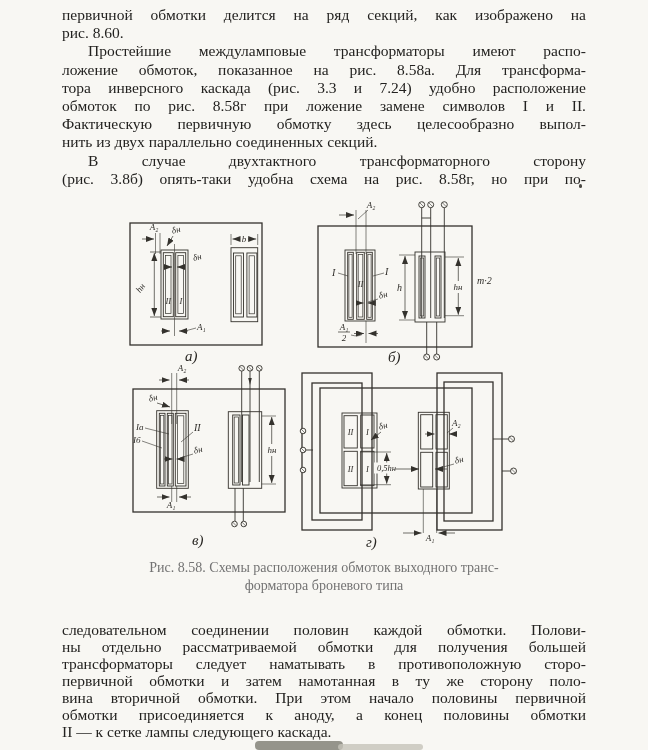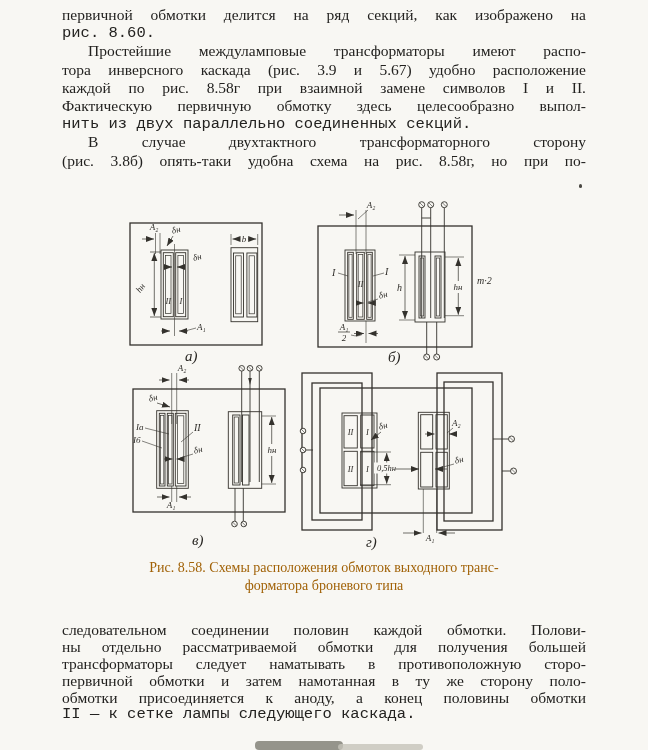--- a/index.html
+++ b/index.html
@@ -5,24 +5,24 @@
   html,body{margin:0;padding:0;}
   .page{position:relative;width:648px;height:750px;background:#f8f7f3;overflow:hidden;
         font-family:"Liberation Serif","DejaVu Serif",serif;color:#232220;}
   .tblock{position:absolute;left:62px;width:524px;font-size:15.5px;}
   .tblock.top{top:6px;}
   .tblock.top .ln{height:18.2px;line-height:18.2px;}
   .tblock.bottom{top:621px;}
   .tblock.bottom .ln{height:17px;line-height:17px;}
   .ln{white-space:normal;overflow:hidden;}
   .j{text-align:justify;text-align-last:justify;}
-  .l{text-align:left;text-align-last:left;font-family:Liberation Mono, monospace;}
+  .l{text-align:left;text-align-last:left;}
   .ind{padding-left:26px;font-family:Liberation Serif, serif;}
   .caption{position:absolute;left:94px;top:559px;width:460px;text-align:center;
-           font-size:14px;line-height:17.5px;color:#a16207;}
+           font-size:14px;line-height:17.5px;color:#737373;}
   .sublabel{position:absolute;font-style:italic;font-size:15px;color:#2a2824;}
   svg{position:absolute;overflow:visible;}
   svg text{font-family:"Liberation Serif","DejaVu Serif",serif;font-style:italic;fill:#2e2c28;}
   .dim{font-size:9px;}
   .dimb{font-size:10px;}
   .wlab{font-size:8.5px;text-anchor:middle;}
   .ink{stroke:#34322d;fill:none;}
   .w13{stroke-width:1.3;}
   .w09{stroke-width:0.9;}
   .w07{stroke-width:0.7;}
@@ -35,22 +35,23 @@
 </style>
 </head>
 <body>
 
 <div class="page">
 
   <div class="tblock top">
     <div class="ln j">первичной обмотки делится на ряд секций, как изображено на</div>
     <div class="ln l">рис. 8.60.</div>
     <div class="ln j ind">Простейшие междуламповые трансформаторы имеют распо-</div>
-    <div class="ln j">тора инверсного каскада (рис. 3.9 и 5.67) удобно расположение</div>
-    <div class="ln j">каждой по рис. 8.58г при взаимной замене  символов I и II.</div>
+    <div class="ln j">ложение обмоток, показанное на рис. 8.58а. Для трансформа-</div>
+    <div class="ln j">тора инверсного каскада (рис. 3.3 и 7.24) удобно расположение</div>
+    <div class="ln j">обмоток по рис. 8.58г при ложение замене  символов I и II.</div>
     <div class="ln j">Фактическую первичную обмотку здесь целесообразно выпол-</div>
     <div class="ln l">нить из двух параллельно соединенных секций.</div>
     <div class="ln j ind">В  случае  двухтактного  трансформаторного  сторону</div>
     <div class="ln j">(рис. 3.8б) опять-таки удобна схема на рис. 8.58г, но при по-</div>
   </div>
 
   <svg style="left:127px;top:218px" width="140" height="135" viewBox="0 0 140 135">
     <defs>
       <marker id="mA" orient="auto-start-reverse" markerUnits="userSpaceOnUse" markerWidth="9" markerHeight="7" refX="8" refY="3">
         <path d="M0,0L8,3L0,6Z" fill="#34322d"></path>
@@ -374,20 +375,21 @@
   <div class="caption">
     <div>Рис. 8.58. Схемы расположения обмоток выходного транс-</div>
     <div>форматора броневого типа</div>
   </div>
 
   <div class="tblock bottom">
     <div class="ln j">следовательном соединении половин каждой обмотки. Полови-</div>
     <div class="ln j">ны отдельно рассматриваемой обмотки для получения большей</div>
     <div class="ln j">трансформаторы следует наматывать в противоположную сторо-</div>
     <div class="ln j">первичной обмотки и затем намотанная в ту же сторону поло-</div>
+    <div class="ln j">вина вторичной обмотки. При этом начало половины первичной</div>
     <div class="ln j">обмотки присоединяется к аноду, а конец половины  обмотки</div>
     <div class="ln l">II — к сетке лампы следующего каскада.</div>
   </div>
 
   <div class="smudge"></div>
   <div class="smudge2"></div>
   <div class="dot"></div>
 </div>
 
 </body></html>

